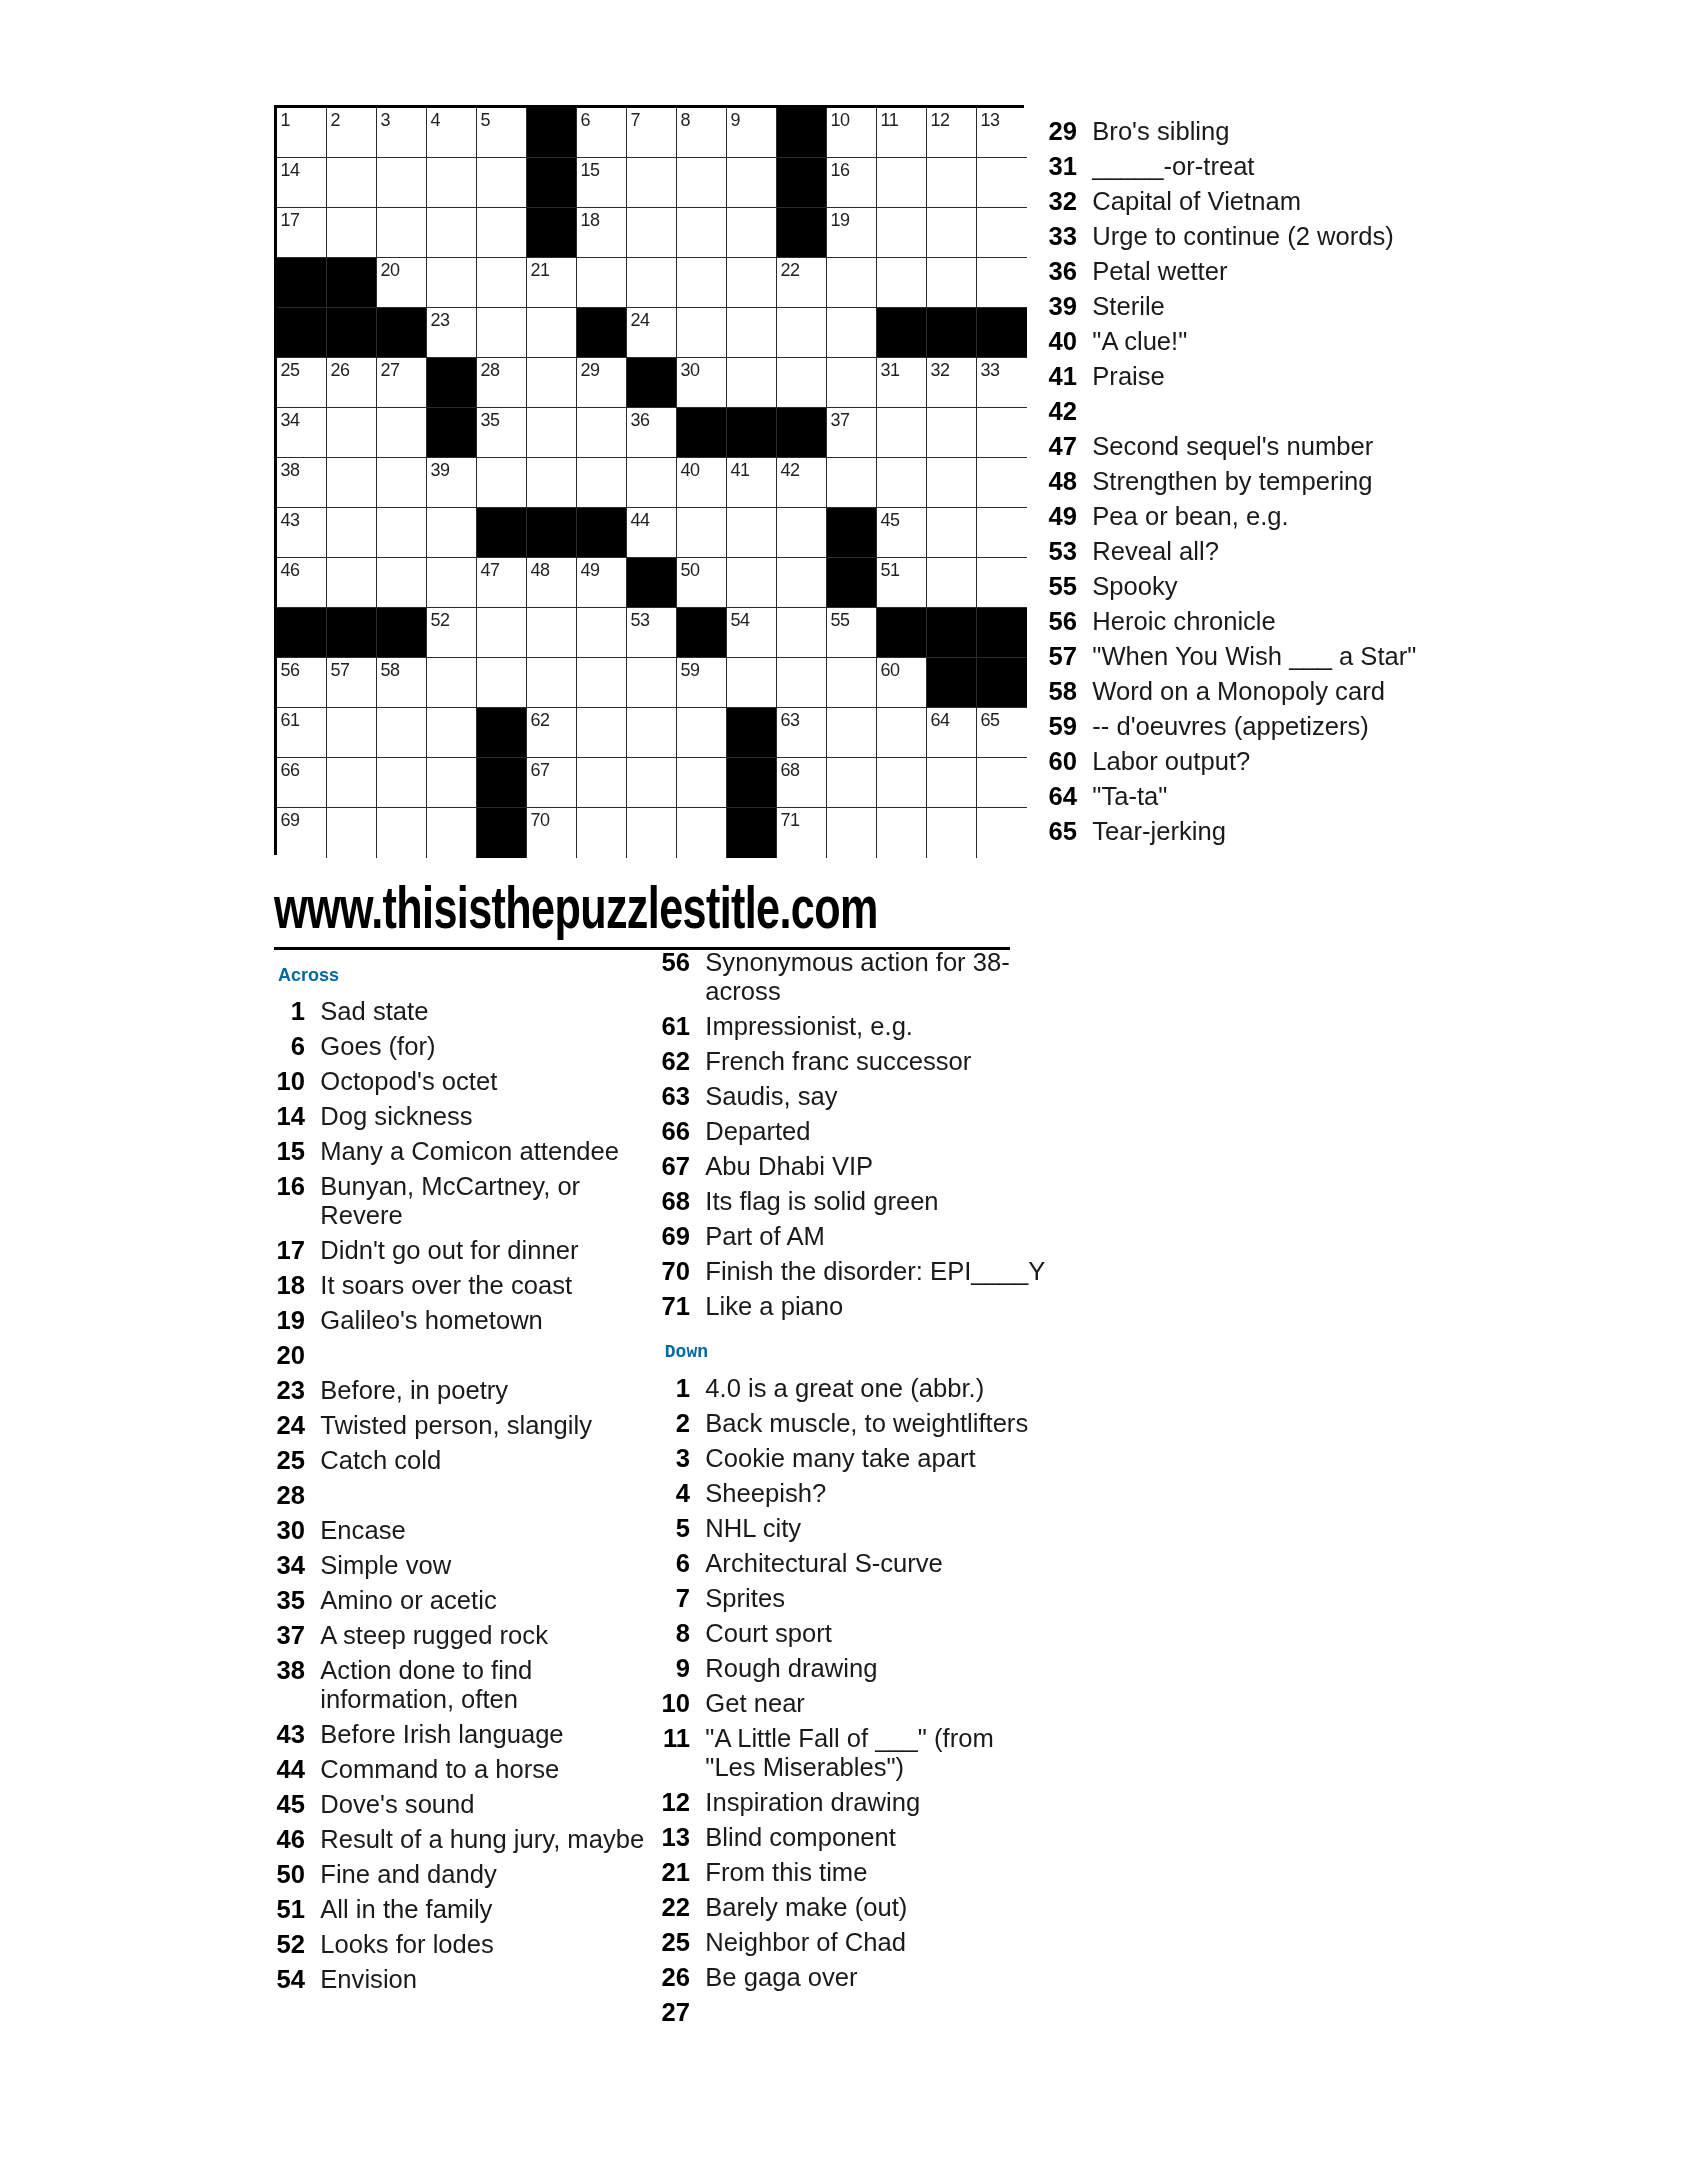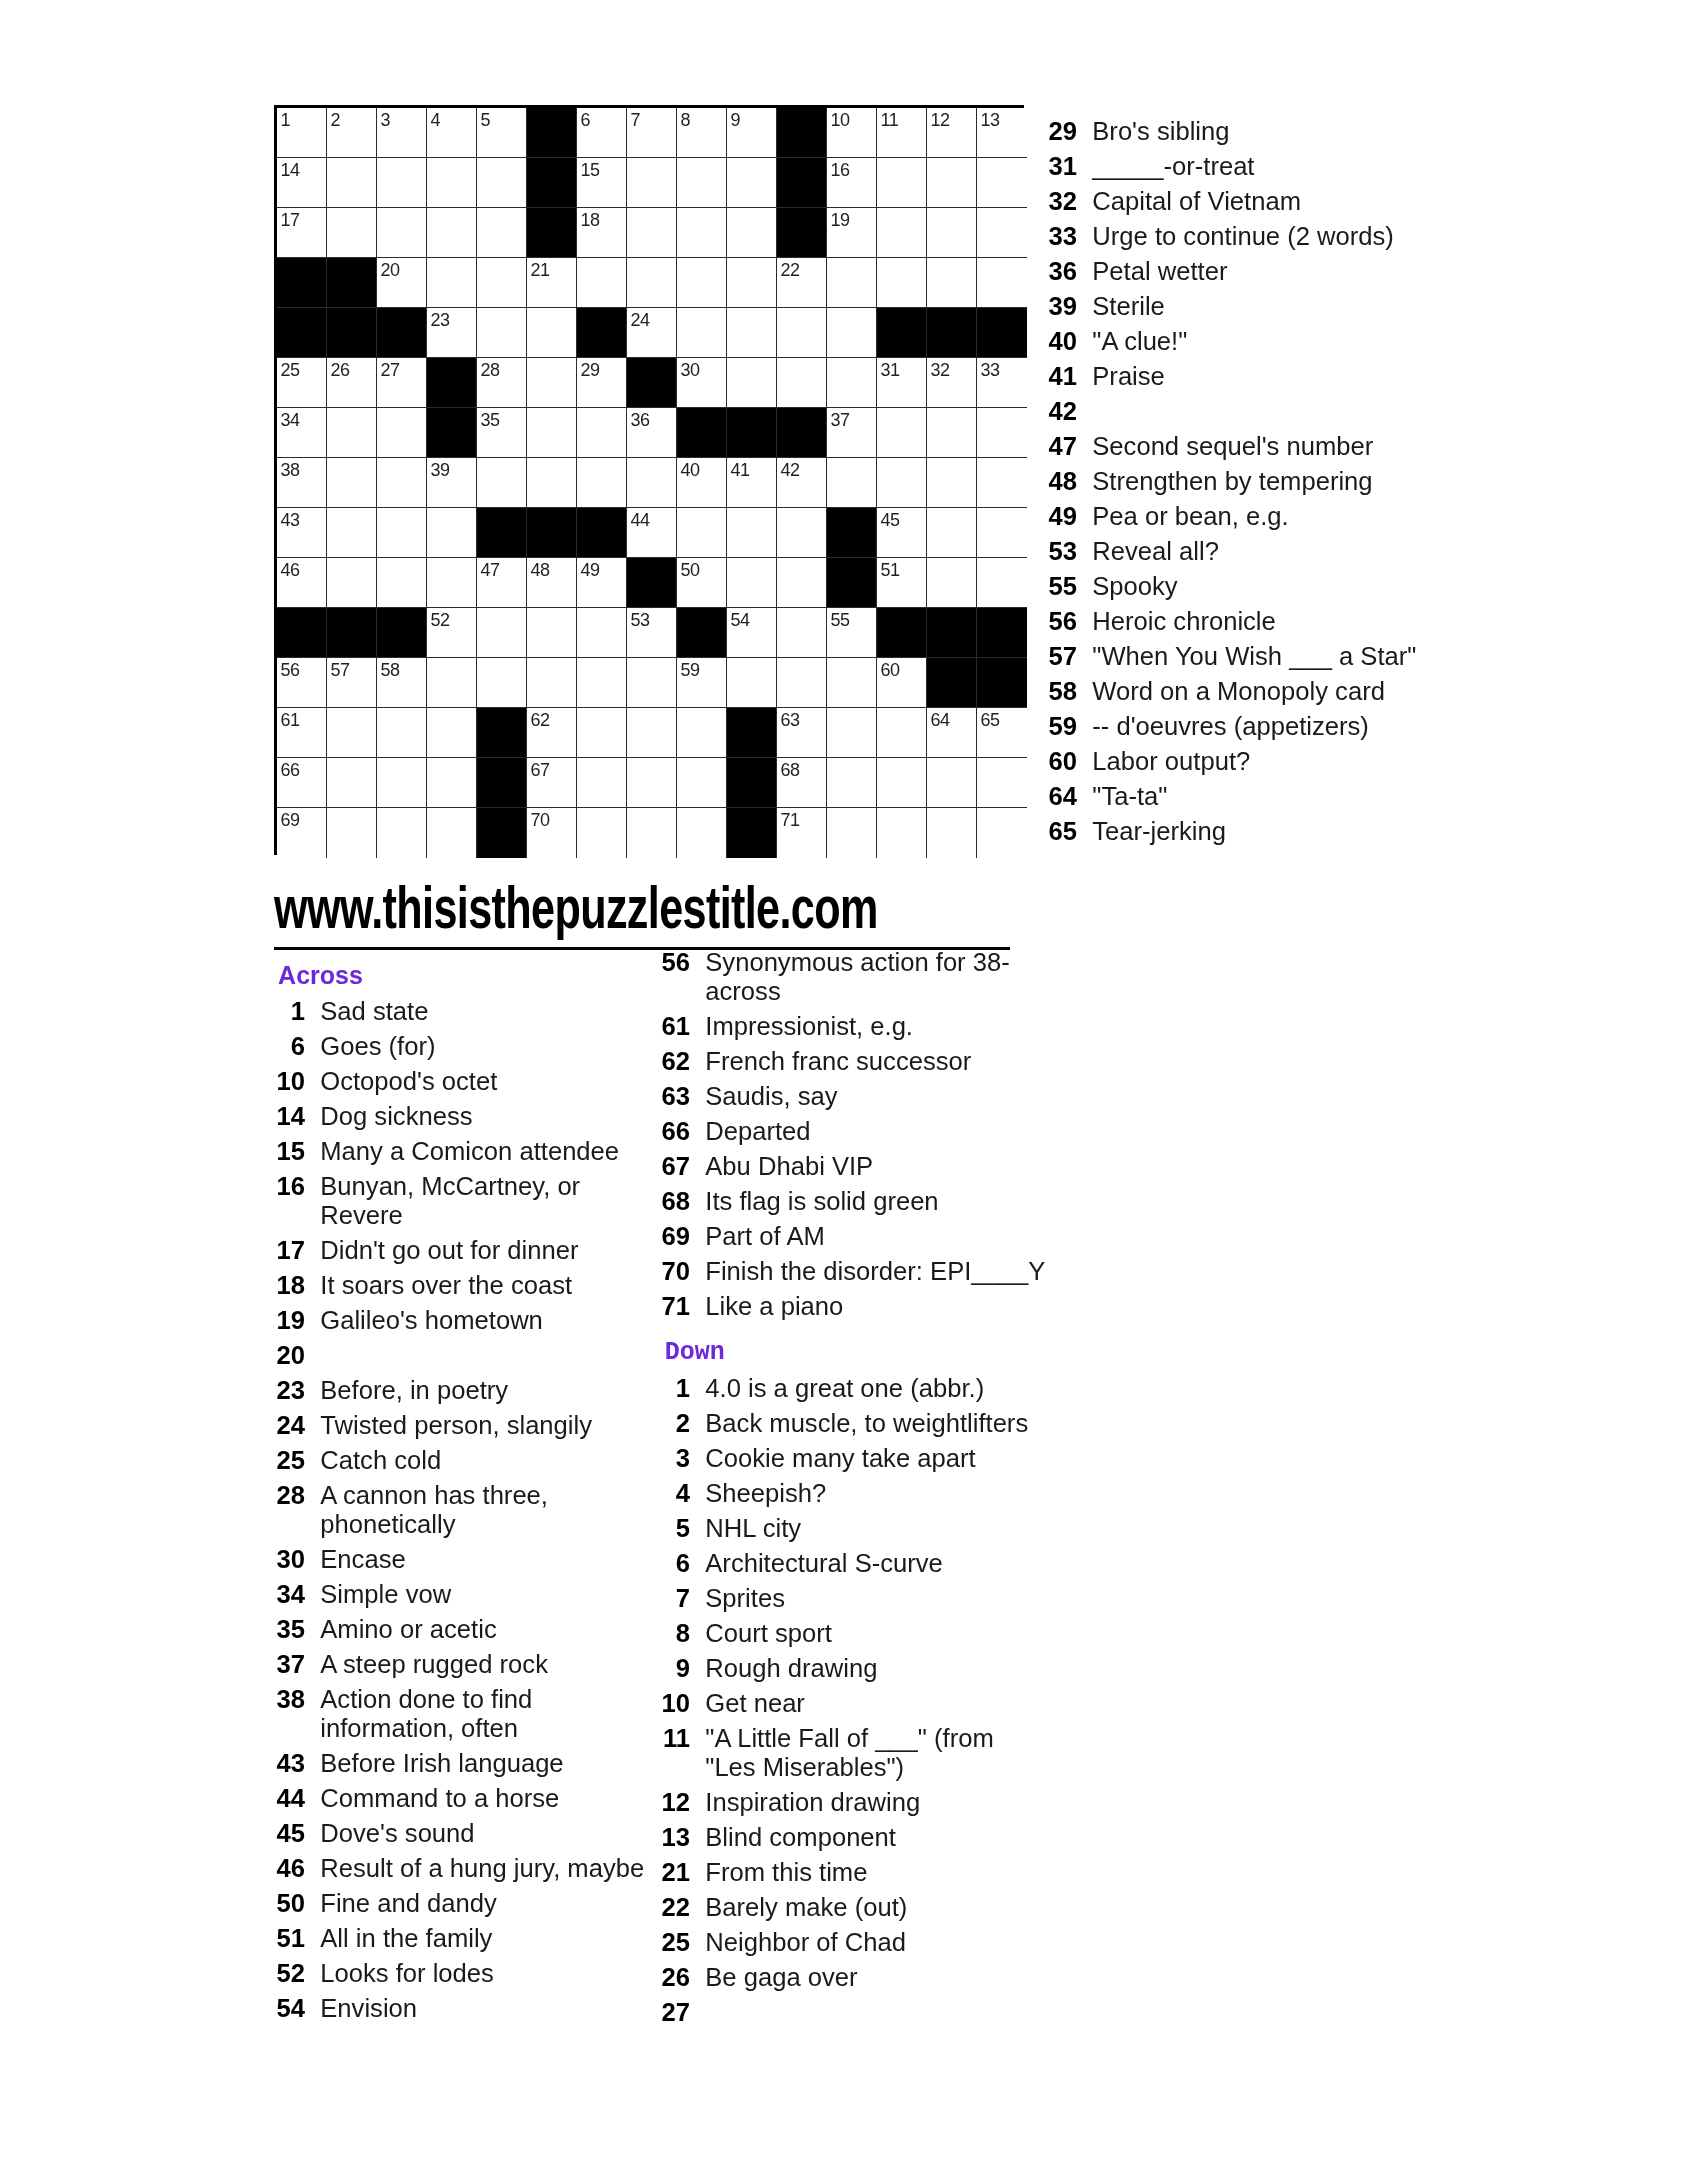--- a/index.html
+++ b/index.html
@@ -54,22 +54,22 @@
     width:736px; height:3.4px; background:#000;
   }
 
   
   .clue-col { position:absolute; }
   .col-left  { left:273px;  top:961px; width:378px; }
   .col-mid   { left:658px;  top:948px; width:388px; }
   .col-right { left:1026px; top:117px;  width:411px; }
 
   .clue-header {
-    font-size:25px; font-weight:bold; line-height:29px;
-    color:#6d28d9;
+    font-size:18px; font-weight:bold; line-height:29px;
+    color:#0369a1;
     margin:0 0 6.8px 5.1px;
   }
   .col-mid .clue-header { margin:17px 0 6.8px 6.8px;font-family:Liberation Mono, monospace; }
 
   .clue { display:flex; margin-bottom:6px; font-size:25.6px; line-height:29px; }
   .clue-num {
     flex:0 0 32px; width:32px;
     text-align:right;
     font-weight:bold; color:#000;
   }
@@ -501,21 +501,20 @@
       <div class="clue">
         <span class="clue-num">24</span>
         <span class="clue-text">Twisted person, slangily</span>
       </div>
       <div class="clue">
         <span class="clue-num">25</span>
         <span class="clue-text">Catch cold</span>
       </div>
       <div class="clue">
         <span class="clue-num">28</span>
-        <span class="clue-text">A cannon has three, phonetically</span>
       </div>
       <div class="clue">
         <span class="clue-num">30</span>
         <span class="clue-text">Encase</span>
       </div>
       <div class="clue">
         <span class="clue-num">34</span>
         <span class="clue-text">Simple vow</span>
       </div>
       <div class="clue">

